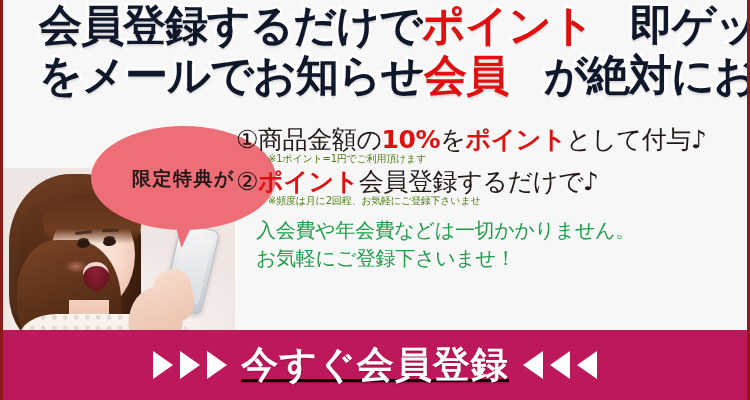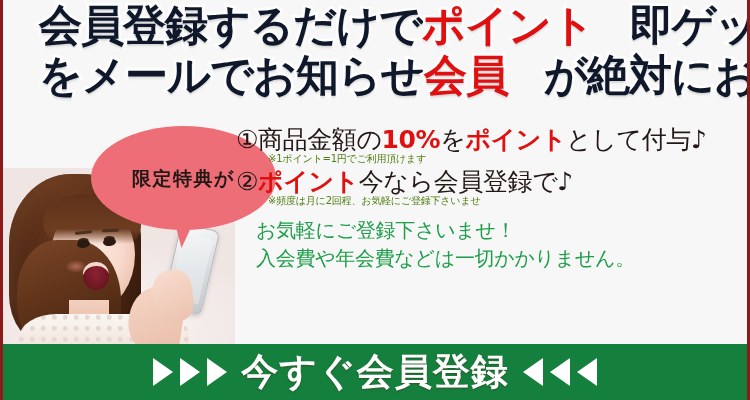--- a/index.html
+++ b/index.html
@@ -244,28 +244,29 @@
     line-height:1.42;
     white-space:nowrap;
     letter-spacing:-0.3px;
   }
 
   
   .cta {
     position:absolute;
     left:0; bottom:0;
     width:100%;
-    height:56px;
-    background:#15803d;
+    height:70px;
+    background:#be185d;
     display:flex;
     align-items:center;
     justify-content:center;
     gap:7px;
     z-index:9;
     cursor:pointer;
+    text-decoration:underline;
   }
   .arrow {
     width:0; height:0;
     border-top:14px solid transparent;
     border-bottom:14px solid transparent;
   }
   .arrow.right { border-left:20px solid #ffffff; }
   .arrow.left  { border-right:20px solid #ffffff; }
   .cta-label {
     color:#ffffff;
@@ -317,28 +318,28 @@
   </div>
 
   <div class="content">
 
     <div class="item">
       <span>①</span><span>商品金額の</span><span class="em">10%</span><span>を</span><span class="em">ポイント</span><span>として付与♪</span>
     </div>
     <div class="note">※1ポイント=1円でご利用頂けます</div>
 
     <div class="item">
-      <span>②</span><span class="em">ポイント</span><span>今なら会員登録で♪</span>
+      <span>②</span><span class="em">ポイント</span><span>会員登録するだけで♪</span>
     </div>
     <div class="note">※頻度は月に2回程、お気軽にご登録下さいませ</div>
 
 
     <div class="closing">
+      <div>入会費や年会費などは一切かかりません。</div>
       <div>お気軽にご登録下さいませ！</div>
-      <div>入会費や年会費などは一切かかりません。</div>
     </div>
   </div>
 
   <div class="cta">
     <span class="arrow right"></span>
     <span class="arrow right"></span>
     <span class="arrow right"></span>
     <span class="cta-label">今すぐ会員登録</span>
     <span class="arrow left"></span>
     <span class="arrow left"></span>

